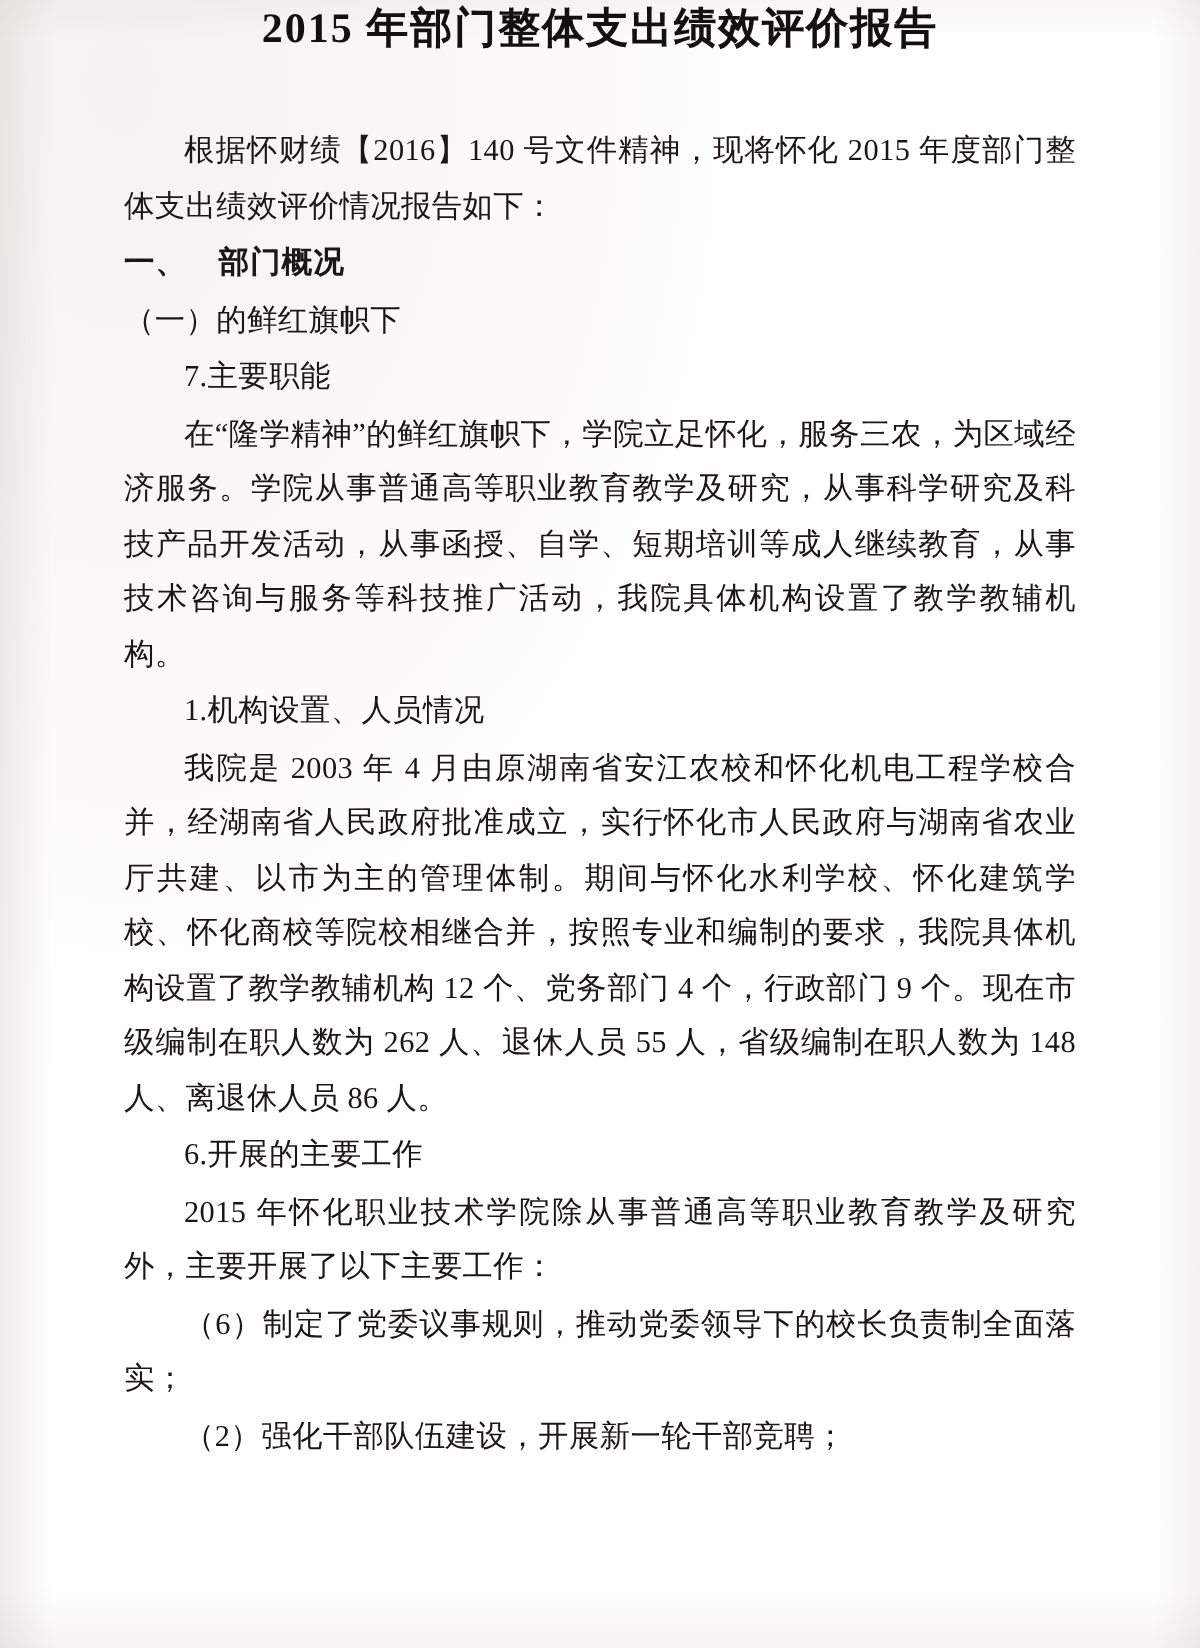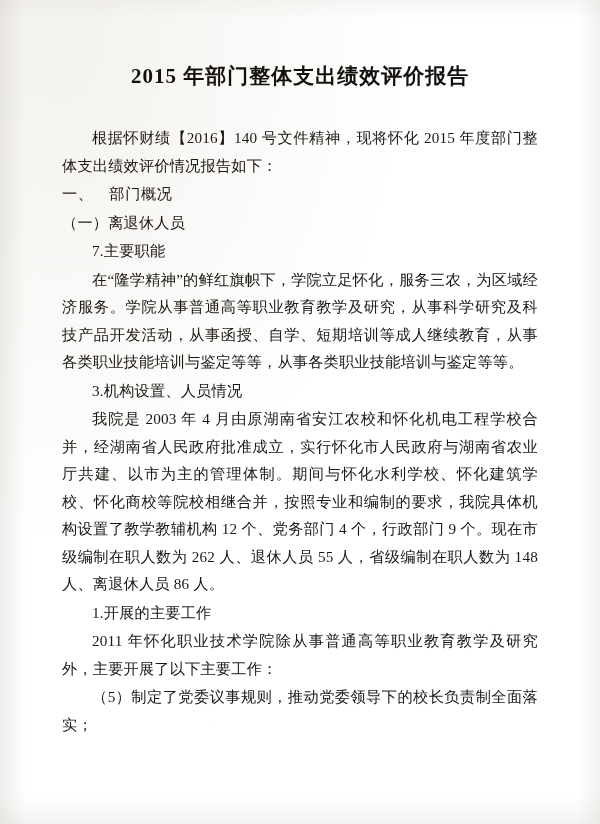--- a/index.html
+++ b/index.html
@@ -35,21 +35,20 @@
       linear-gradient(0deg, rgba(205,201,193,0.22) 0px, rgba(255,255,255,0) 30px),
       linear-gradient(180deg, rgba(210,206,198,0.18) 0px, rgba(255,255,255,0) 20px);
   }
   .content {
     position: relative;
     padding: 0 62px;
     z-index: 2;
   }
   .doc-title {
     margin: 0;
-    padding-top: 62px;
     font-size: 21px;
     font-weight: bold;
     text-align: center;
     letter-spacing: 1px;
     color: #13100d;
     font-family: "Liberation Serif", "DejaVu Serif", serif;
   }
   .body-block {
     margin-top: 34px;
   }
@@ -60,20 +59,21 @@
     color: #1b1714;
     text-align: justify;
     text-justify: inter-ideograph;
     letter-spacing: 0.2px;
   }
   p.indent1 { text-indent: 30px; }
   p.indent0 { text-indent: 0; }
   p.heading-l1 {
     text-indent: 0;
     letter-spacing: 0.6px;
+    font-weight: bold;
   }
   
   .noise {
     position: absolute;
     inset: 0;
     z-index: 3;
     pointer-events: none;
     opacity: 0.35;
     background-image:
       radial-gradient(circle at 18% 22%, rgba(190,185,175,0.10) 0 1px, transparent 1px),
@@ -86,25 +86,26 @@
 <body>
 
 <div class="page">
   <div class="content">
 
     <h1 class="doc-title">2015 年部门整体支出绩效评价报告</h1>
 
     <div class="body-block">
       <p class="para indent1">根据怀财绩【2016】140 号文件精神，现将怀化 2015 年度部门整体支出绩效评价情况报告如下：</p>
       <p class="para heading-l1">一、　部门概况</p>
-      <p class="para indent0">（一）离退休人员</p>
+      <p class="para indent0">（一）的鲜红旗帜下</p>
       <p class="para indent1">7.主要职能</p>
-      <p class="para indent1">在“隆学精神”的鲜红旗帜下，学院立足怀化，服务三农，为区域经济服务。学院从事普通高等职业教育教学及研究，从事科学研究及科技产品开发活动，从事函授、自学、短期培训等成人继续教育，从事各类职业技能培训与鉴定等等，从事各类职业技能培训与鉴定等等。</p>
-      <p class="para indent1">3.机构设置、人员情况</p>
+      <p class="para indent1">在“隆学精神”的鲜红旗帜下，学院立足怀化，服务三农，为区域经济服务。学院从事普通高等职业教育教学及研究，从事科学研究及科技产品开发活动，从事函授、自学、短期培训等成人继续教育，从事技术咨询与服务等科技推广活动，我院具体机构设置了教学教辅机构。</p>
+      <p class="para indent1">1.机构设置、人员情况</p>
       <p class="para indent1">我院是 2003 年 4 月由原湖南省安江农校和怀化机电工程学校合并，经湖南省人民政府批准成立，实行怀化市人民政府与湖南省农业厅共建、以市为主的管理体制。期间与怀化水利学校、怀化建筑学校、怀化商校等院校相继合并，按照专业和编制的要求，我院具体机构设置了教学教辅机构 12 个、党务部门 4 个，行政部门 9 个。现在市级编制在职人数为 262 人、退休人员 55 人，省级编制在职人数为 148 人、离退休人员 86 人。</p>
-      <p class="para indent1">1.开展的主要工作</p>
-      <p class="para indent1">2011 年怀化职业技术学院除从事普通高等职业教育教学及研究外，主要开展了以下主要工作：</p>
-      <p class="para indent1">（5）制定了党委议事规则，推动党委领导下的校长负责制全面落实；</p>
+      <p class="para indent1">6.开展的主要工作</p>
+      <p class="para indent1">2015 年怀化职业技术学院除从事普通高等职业教育教学及研究外，主要开展了以下主要工作：</p>
+      <p class="para indent1">（6）制定了党委议事规则，推动党委领导下的校长负责制全面落实；</p>
+      <p class="para indent1">（2）强化干部队伍建设，开展新一轮干部竞聘；</p>
     </div>
 
   </div>
   <div class="noise"></div>
 </div>
 
 </body></html>

